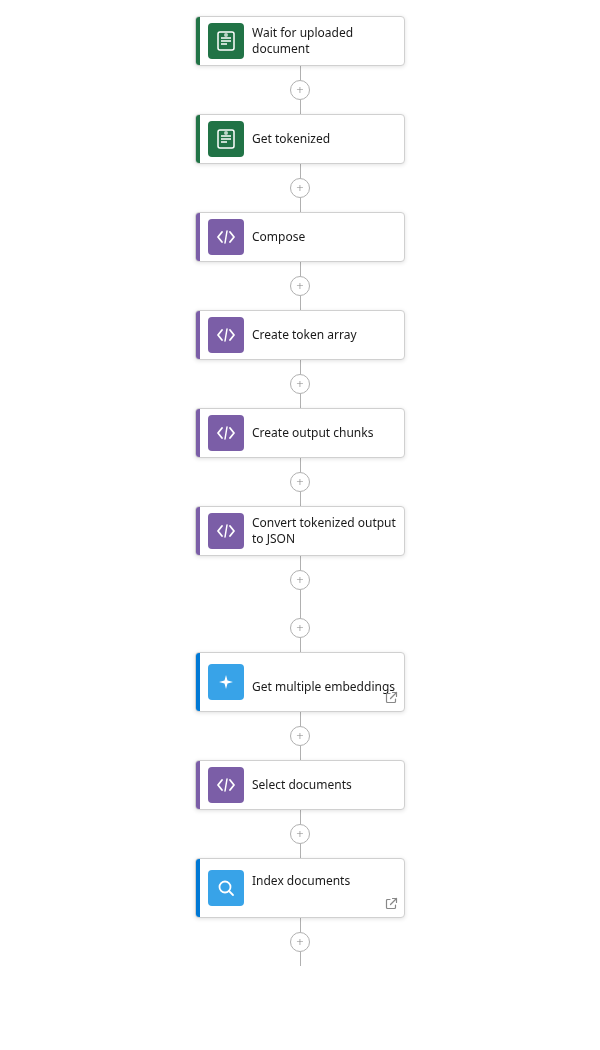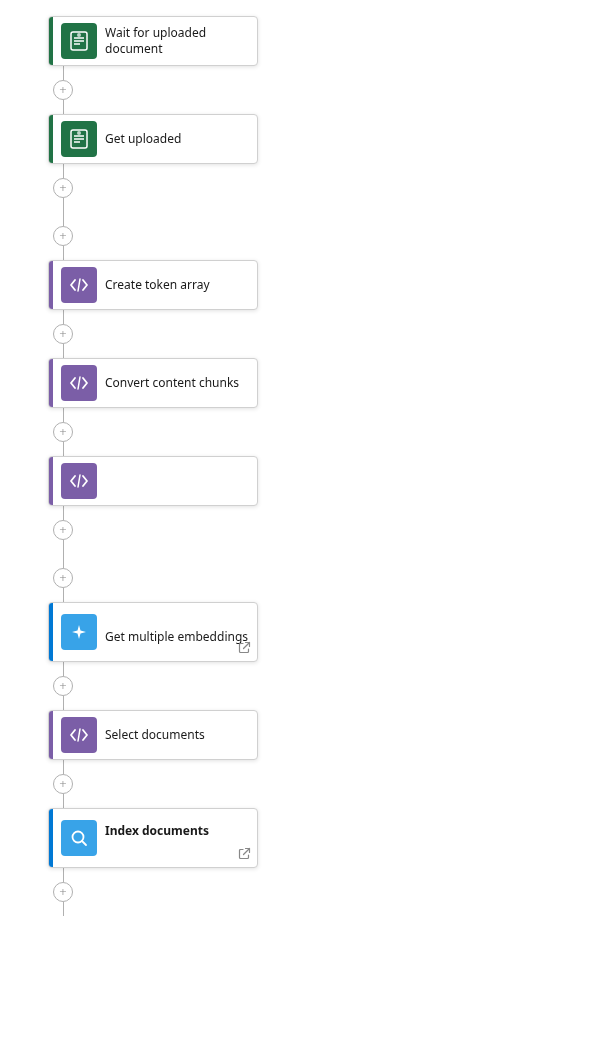--- a/index.html
+++ b/index.html
@@ -10,23 +10,22 @@
       min-height: 1050px;
       display: flex;
       flex-direction: column;
       align-items: center;
       padding: 16px 0 30px;
     }
 
     .flow-container {
       display: flex;
       flex-direction: column;
-      align-items: flex-start;
+      align-items: center;
       width: 100%;
-      padding-left: 48px;
     }
 
     .step-card {
       display: flex;
       align-items: center;
       width: 210px;
       min-height: 50px;
       background: #ffffff;
       border: 1px solid #d0d0d0;
       border-radius: 4px;
@@ -125,27 +124,38 @@
       <div class="left-bar" style="background: rgb(33, 115, 70);"></div>
       <div class="icon-box" style="background: rgb(33, 115, 70);">
         <svg width="18" height="20" viewBox="0 0 18 20" fill="none" xmlns="http://www.w3.org/2000/svg">
       <rect x="1" y="1" width="16" height="18" rx="2" stroke="white" stroke-width="1.5" fill="none"></rect>
       <line x1="4" y1="7" x2="14" y2="7" stroke="white" stroke-width="1.5"></line>
       <line x1="4" y1="10" x2="14" y2="10" stroke="white" stroke-width="1.5"></line>
       <line x1="4" y1="13" x2="10" y2="13" stroke="white" stroke-width="1.5"></line>
       <circle cx="9" cy="4" r="2" fill="white" opacity="0.7"></circle>
     </svg>
       </div>
-      <div class="step-label">Get uploaded</div>
-    </div>
-    <div class="connector">
-    <div class="line"></div>
-    <div class="plus-circle">+</div>
-    <div class="line"></div>
-  </div>
+      <div class="step-label">Get tokenized</div>
+    </div>
+    <div class="connector">
+    <div class="line"></div>
+    <div class="plus-circle">+</div>
+    <div class="line"></div>
+  </div>
+    <div class="step-card">
+      <div class="left-bar" style="background: rgb(123, 94, 167);"></div>
+      <div class="icon-box" style="background: rgb(123, 94, 167);">
+        <svg width="18" height="14" viewBox="0 0 18 14" fill="none" xmlns="http://www.w3.org/2000/svg">
+      <path d="M5 2L1 7L5 12" stroke="white" stroke-width="1.8" stroke-linecap="round" stroke-linejoin="round"></path>
+      <path d="M13 2L17 7L13 12" stroke="white" stroke-width="1.8" stroke-linecap="round" stroke-linejoin="round"></path>
+      <line x1="10" y1="1" x2="8" y2="13" stroke="white" stroke-width="1.5" stroke-linecap="round"></line>
+    </svg>
+      </div>
+      <div class="step-label">Compose</div>
+    </div>
     <div class="connector">
     <div class="line"></div>
     <div class="plus-circle">+</div>
     <div class="line"></div>
   </div>
     <div class="step-card">
       <div class="left-bar" style="background: rgb(123, 94, 167);"></div>
       <div class="icon-box" style="background: rgb(123, 94, 167);">
         <svg width="18" height="14" viewBox="0 0 18 14" fill="none" xmlns="http://www.w3.org/2000/svg">
       <path d="M5 2L1 7L5 12" stroke="white" stroke-width="1.8" stroke-linecap="round" stroke-linejoin="round"></path>
@@ -162,36 +172,37 @@
   </div>
     <div class="step-card">
       <div class="left-bar" style="background: rgb(123, 94, 167);"></div>
       <div class="icon-box" style="background: rgb(123, 94, 167);">
         <svg width="18" height="14" viewBox="0 0 18 14" fill="none" xmlns="http://www.w3.org/2000/svg">
       <path d="M5 2L1 7L5 12" stroke="white" stroke-width="1.8" stroke-linecap="round" stroke-linejoin="round"></path>
       <path d="M13 2L17 7L13 12" stroke="white" stroke-width="1.8" stroke-linecap="round" stroke-linejoin="round"></path>
       <line x1="10" y1="1" x2="8" y2="13" stroke="white" stroke-width="1.5" stroke-linecap="round"></line>
     </svg>
       </div>
-      <div class="step-label">Convert content chunks</div>
-    </div>
-    <div class="connector">
-    <div class="line"></div>
-    <div class="plus-circle">+</div>
-    <div class="line"></div>
-  </div>
-    <div class="step-card">
-      <div class="left-bar" style="background: rgb(123, 94, 167);"></div>
-      <div class="icon-box" style="background: rgb(123, 94, 167);">
-        <svg width="18" height="14" viewBox="0 0 18 14" fill="none" xmlns="http://www.w3.org/2000/svg">
-      <path d="M5 2L1 7L5 12" stroke="white" stroke-width="1.8" stroke-linecap="round" stroke-linejoin="round"></path>
-      <path d="M13 2L17 7L13 12" stroke="white" stroke-width="1.8" stroke-linecap="round" stroke-linejoin="round"></path>
-      <line x1="10" y1="1" x2="8" y2="13" stroke="white" stroke-width="1.5" stroke-linecap="round"></line>
-    </svg>
-      </div>
+      <div class="step-label">Create output chunks</div>
+    </div>
+    <div class="connector">
+    <div class="line"></div>
+    <div class="plus-circle">+</div>
+    <div class="line"></div>
+  </div>
+    <div class="step-card">
+      <div class="left-bar" style="background: rgb(123, 94, 167);"></div>
+      <div class="icon-box" style="background: rgb(123, 94, 167);">
+        <svg width="18" height="14" viewBox="0 0 18 14" fill="none" xmlns="http://www.w3.org/2000/svg">
+      <path d="M5 2L1 7L5 12" stroke="white" stroke-width="1.8" stroke-linecap="round" stroke-linejoin="round"></path>
+      <path d="M13 2L17 7L13 12" stroke="white" stroke-width="1.8" stroke-linecap="round" stroke-linejoin="round"></path>
+      <line x1="10" y1="1" x2="8" y2="13" stroke="white" stroke-width="1.5" stroke-linecap="round"></line>
+    </svg>
+      </div>
+      <div class="step-label">Convert tokenized output to JSON</div>
     </div>
     <div class="connector">
     <div class="line"></div>
     <div class="plus-circle">+</div>
     <div class="line"></div>
   </div>
     <div class="connector">
     <div class="line"></div>
     <div class="plus-circle">+</div>
     <div class="line"></div>
@@ -232,21 +243,21 @@
     <div class="line"></div>
   </div>
     <div class="step-card" style="min-height: 60px;">
       <div class="left-bar" style="background: rgb(0, 120, 212);"></div>
       <div class="icon-box" style="background: rgb(56, 163, 232);">
         <svg width="18" height="18" viewBox="0 0 18 18" fill="none" xmlns="http://www.w3.org/2000/svg">
       <circle cx="8" cy="8" r="5.5" stroke="white" stroke-width="1.8"></circle>
       <line x1="12" y1="12" x2="16" y2="16" stroke="white" stroke-width="1.8" stroke-linecap="round"></line>
     </svg>
       </div>
-      <div class="step-label" style="padding-bottom: 14px; font-weight: bold;">Index documents</div>
+      <div class="step-label" style="padding-bottom: 14px;">Index documents</div>
       <div class="link-icon"><svg width="13" height="13" viewBox="0 0 13 13" fill="none" xmlns="http://www.w3.org/2000/svg">
     <path d="M5 2.5H2.5A1 1 0 001.5 3.5V10.5A1 1 0 002.5 11.5H9.5A1 1 0 0010.5 10.5V8" stroke="#888" stroke-width="1.2" stroke-linecap="round"></path>
     <path d="M7.5 1.5H11.5V5.5" stroke="#888" stroke-width="1.2" stroke-linecap="round" stroke-linejoin="round"></path>
     <line x1="11.5" y1="1.5" x2="5.5" y2="7.5" stroke="#888" stroke-width="1.2" stroke-linecap="round"></line>
   </svg></div>
     </div>
     <div class="connector">
     <div class="line"></div>
     <div class="plus-circle">+</div>
     <div class="line"></div>

